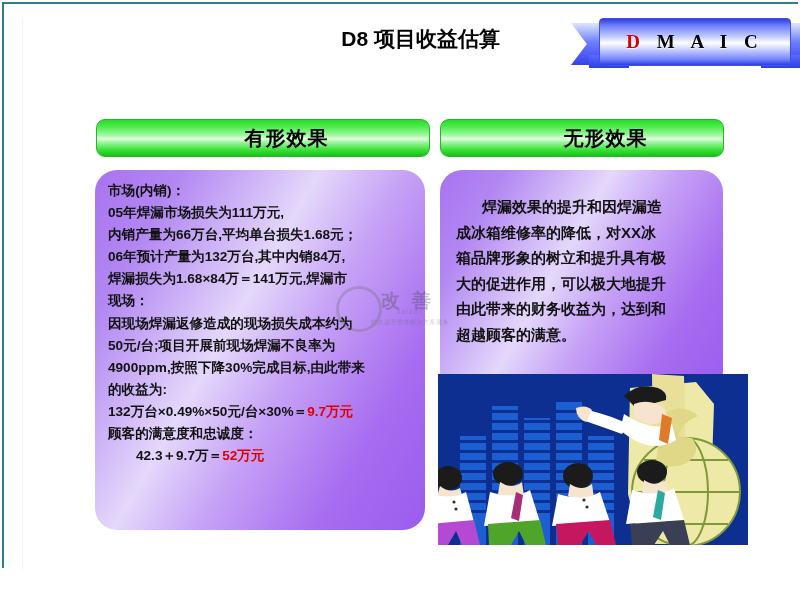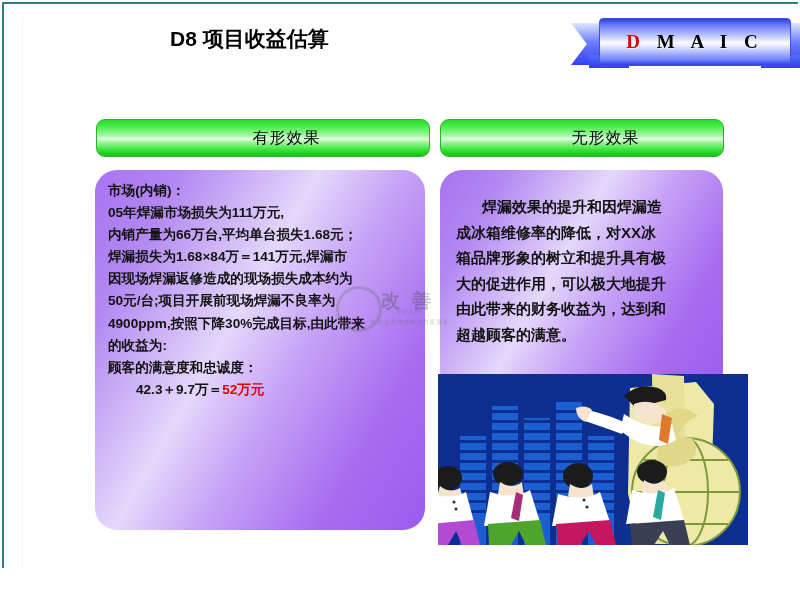--- a/index.html
+++ b/index.html
@@ -38,21 +38,21 @@
     width: 1px; height: 552px;
     background: #eef5f6;
   }
 
   
   .slide-title {
     position: absolute;
     left: 170px;
     top: 25px;
     width: 330px;
-    text-align: left;
+    text-align: right;
     font-size: 21px;
     font-weight: bold;
     color: #000000;
     letter-spacing: 0px;
     white-space: nowrap;
   }
 
   
   .ribbon {
     position: absolute;
@@ -121,22 +121,22 @@
     background: linear-gradient(180deg,
        #2bd92b 0%, #49ec49 18%, #a6f9a6 44%,
        #e6ffe6 52%, #9bf79b 62%, #35e035 84%, #18c018 100%);
     display: flex;
     align-items: center;
     justify-content: center;
   }
   #green-left  { left: 96px; top: 119px; width: 334px; }
   #green-right { left: 440px; top: 119px; width: 284px; }
   .green-pill-label {
-    font-size: 16px;
-    font-weight: normal;
+    font-size: 20px;
+    font-weight: bold;
     color: #000000;
     letter-spacing: 1px;
     margin-left: 47px;
   }
 
   
   .purple-box {
     position: absolute;
     border-radius: 22px;
     box-sizing: border-box;
@@ -261,25 +261,28 @@
   </div>
   <div class="green-pill" id="green-right">
     <span class="green-pill-label">无形效果</span>
   </div>
 
   <div class="purple-box" id="purple-left">
     <div class="body-text" id="left-text">
         <div class="line"><span>市场(内销)：</span></div>
         <div class="line"><span>05年焊漏市场损失为111万元,</span></div>
         <div class="line"><span>内销产量为66万台,平均单台损失1.68元；</span></div>
+        <div class="line"><span>06年预计产量为132万台,其中内销84万,</span></div>
         <div class="line"><span>焊漏损失为1.68×84万＝141万元,焊漏市</span></div>
+        <div class="line"><span>现场：</span></div>
         <div class="line"><span>因现场焊漏返修造成的现场损失成本约为</span></div>
         <div class="line"><span>50元/台;项目开展前现场焊漏不良率为</span></div>
         <div class="line"><span>4900ppm,按照下降30%完成目标,由此带来</span></div>
         <div class="line"><span>的收益为:</span></div>
+        <div class="line"><span>132万台×0.49%×50元/台×30%＝</span><span class="hl">9.7万元</span></div>
         <div class="line"><span>顾客的满意度和忠诚度：</span></div>
         <div class="line indent"><span>42.3＋9.7万＝</span><span class="hl">52万元</span></div>
       </div>
   </div>
 
   <div class="purple-box" id="purple-right">
     <div class="body-text" id="right-text">
         <div class="line indent"><span>焊漏效果的提升和因焊漏造</span></div>
         <div class="line"><span>成冰箱维修率的降低，对XX冰</span></div>
         <div class="line"><span>箱品牌形象的树立和提升具有极</span></div>

